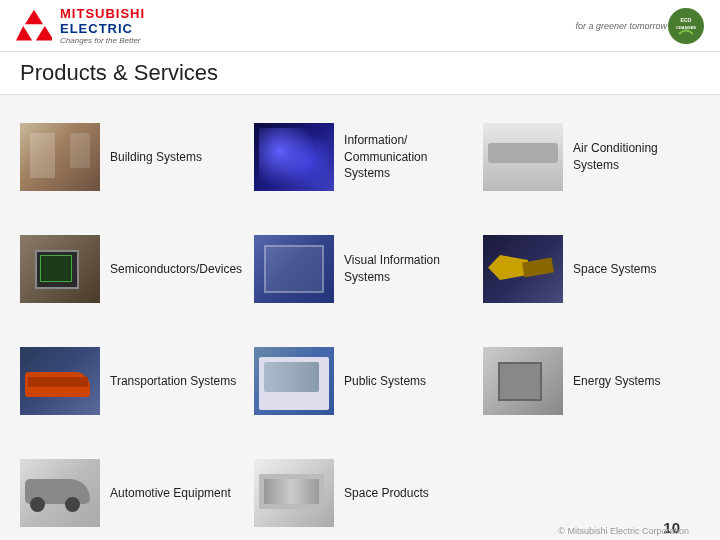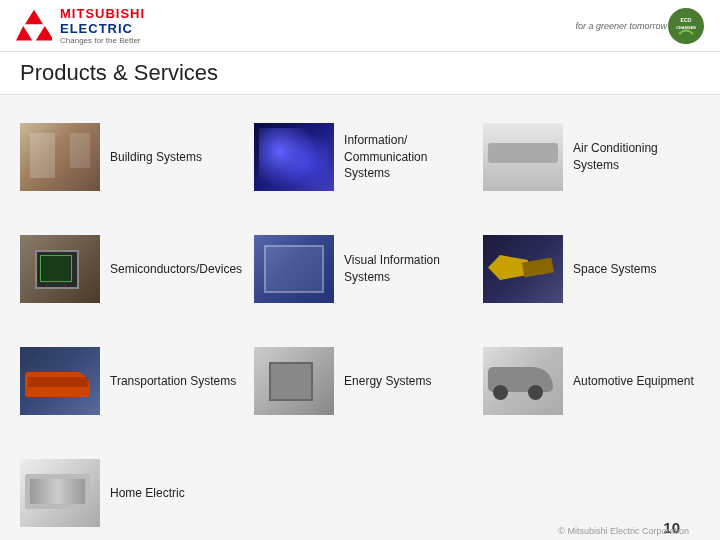--- a/index.html
+++ b/index.html
@@ -42,20 +42,21 @@
     }
     .logo-electric {
       font-size: 13px;
       font-weight: bold;
       color: #003087;
       letter-spacing: 1px;
     }
     .logo-tagline {
       font-size: 8px;
       color: #666;
+      font-style: italic;
     }
     .header-right {
       display: flex;
       align-items: center;
       gap: 1px;
     }
     .greener-text {
       font-size: 9px;
       color: #666;
       font-style: italic;
@@ -428,31 +429,35 @@
     </div>
 
     <div class="product-item">
       <div class="product-thumb thumb-space"></div>
       <span class="product-label">Space Systems</span>
     </div>
     <div class="product-item">
       <div class="product-thumb thumb-transport"></div>
       <span class="product-label">Transportation Systems</span>
     </div>
+    <div class="product-item">
+      <div class="product-thumb thumb-public"></div>
+      <span class="product-label">Public Systems</span>
+    </div>
 
     <div class="product-item">
       <div class="product-thumb thumb-energy"></div>
       <span class="product-label">Energy Systems</span>
     </div>
     <div class="product-item">
       <div class="product-thumb thumb-auto"></div>
       <span class="product-label">Automotive Equipment</span>
     </div>
     <div class="product-item">
       <div class="product-thumb thumb-home"></div>
-      <span class="product-label">Home Electric</span>
+      <span class="product-label">Space Products</span>
     </div>
 
   </div>
 </div>
 
 <span class="page-number">10</span>
 <span class="footer">© Mitsubishi Electric Corporation</span>
 
 </body></html>

